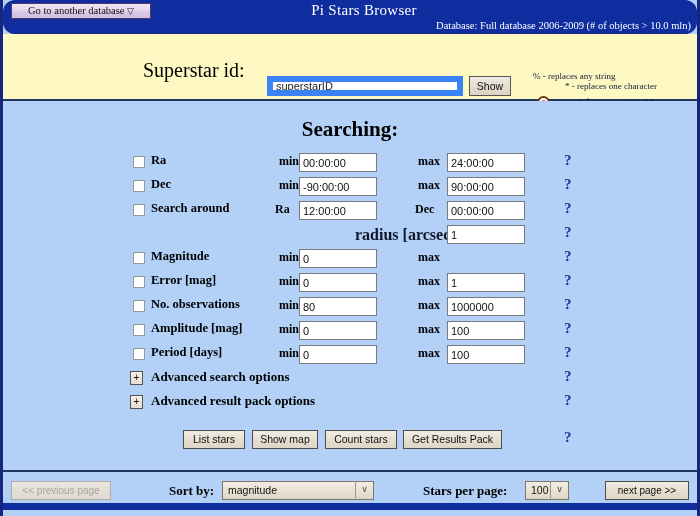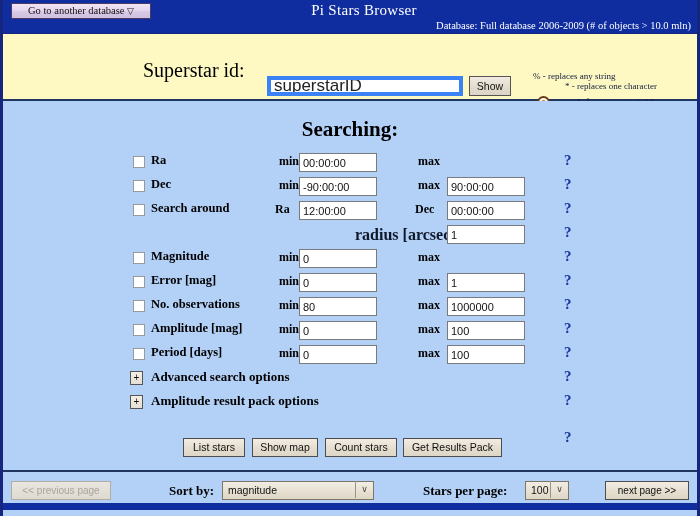--- a/index.html
+++ b/index.html
@@ -18,20 +18,21 @@
     border-right: 3px solid #16267e;
     overflow: hidden;
   }
 
   
   .header {
     position: relative;
     height: 34px;
     background: #0f2d9e;
     border-bottom: 1px solid #16267e;
+    border-radius: 12px;
   }
   .db-btn {
     position: absolute;
     left: 8px; top: 3px;
     width: 140px; height: 16px;
     background: linear-gradient(to bottom, #efe3f4 0%, #e6d8ee 45%, #d9c9e6 55%, #cfc0de 100%);
     border: 1px solid #4b3a66;
     color: #101010;
     font-family: "Liberation Serif", serif;
     font-size: 10.5px;
@@ -73,24 +74,24 @@
     transform: translateY(-50%);
     font-family: "Liberation Serif", serif;
     font-size: 20px;
     color: #000000;
     white-space: nowrap;
   }
   .ss-input {
     position: absolute;
     left: 264px; top: 42px;
     width: 196px; height: 20px;
-    border: 4px solid #3b82f6;
+    border: 6px solid #3b82f6;
     background: #ffffff;
     font-family: "Liberation Sans", sans-serif;
-    font-size: 17px;
+    font-size: 11px;
     color: #222;
     padding: 0 3px;
     line-height: 18px;
   }
   .ss-show {
     position: absolute;
     left: 466px; top: 42px;
     width: 42px; height: 20px;
     background: linear-gradient(to bottom, #f1ebe2 0%, #e4ddd0 50%, #dcd4c5 100%);
     border: 1px solid #555;
@@ -268,21 +269,21 @@
     white-space: nowrap;
   }
 
   .btn-row {
     position: relative;
     height: 30px;
     margin-top: 14px;
   }
   .abtn {
     position: absolute;
-    top: 8px;
+    top: 0;
     height: 19px;
     background: linear-gradient(to bottom, #f3ece2 0%, #e6dfd1 50%, #ded6c6 100%);
     border: 1px solid #4d4d4d;
     font-family: "Liberation Sans", sans-serif;
     font-size: 10.5px;
     color: #111;
     text-align: center;
     line-height: 17px;
     cursor: pointer;
   }
@@ -406,20 +407,21 @@
     <div class="searching-title">Searching:</div>
 
     <div class="form">
 
       <div class="frow">
         <div class="cb"></div>
         <div class="flabel">Ra</div>
         <div class="minlab">min</div>
         <input class="inp min" type="text" value="00:00:00" style="">
         <div class="maxlab">max</div>
+        <input class="inp max" type="text" value="24:00:00" style="">
         <div class="help">?</div>
       </div>
 
       <div class="frow">
         <div class="cb"></div>
         <div class="flabel">Dec</div>
         <div class="minlab">min</div>
         <input class="inp min" type="text" value="-90:00:00" style="">
         <div class="maxlab">max</div>
         <input class="inp max" type="text" value="90:00:00" style="">
@@ -492,21 +494,21 @@
       </div>
 
       <div class="adv-row">
         <div class="plus">+</div>
         <div class="adv-label">Advanced search options</div>
         <div class="help">?</div>
       </div>
 
       <div class="adv-row">
         <div class="plus">+</div>
-        <div class="adv-label">Amplitude result pack options</div>
+        <div class="adv-label">Advanced result pack options</div>
         <div class="help">?</div>
       </div>
 
       <div class="btn-row">
         <div class="abtn b1">List stars</div>
         <div class="abtn b2">Show map</div>
         <div class="abtn b3">Count stars</div>
         <div class="abtn b4">Get Results Pack</div>
         <div class="help btnhelp">?</div>
       </div>

